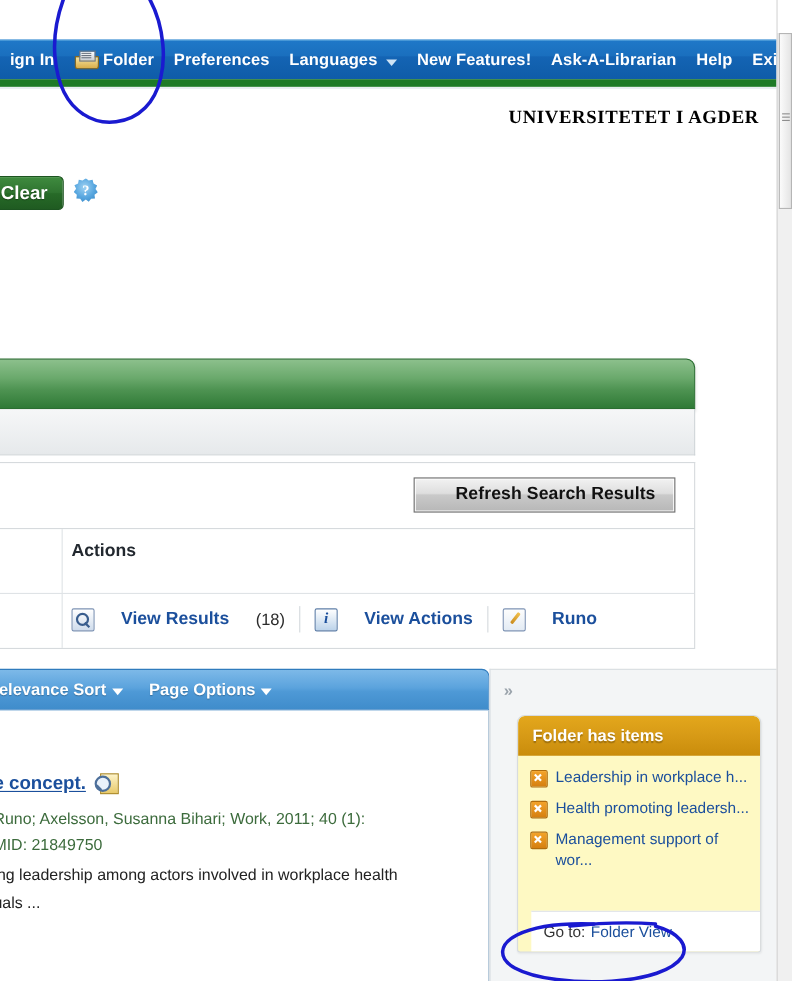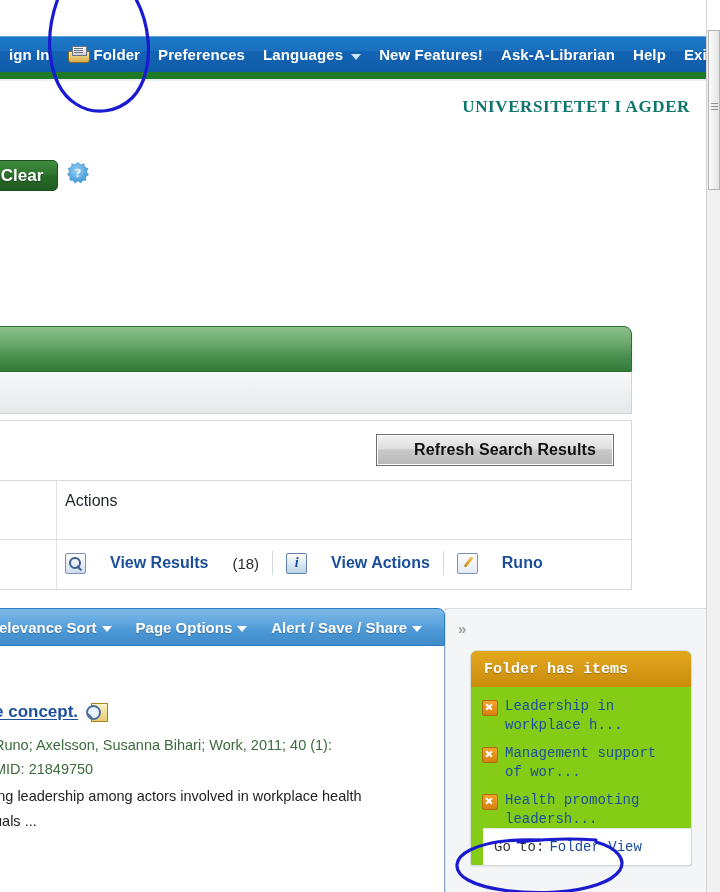--- a/index.html
+++ b/index.html
@@ -102,21 +102,21 @@
   }
 
   
   .brand {
     position: absolute;
     right: 30px; top: 97px;
     font-family: "Liberation Serif", serif;
     font-size: 17px;
     font-weight: bold;
     letter-spacing: .6px;
-    color: #0f766e;
+    color: #000000;
     white-space: nowrap;
   }
 
   
   .clear-btn {
     position: absolute;
     left: -28px; top: 160px;
     width: 86px; height: 31px;
     background: linear-gradient(to bottom, #3f8b3f 0%, #2f7430 48%, #276a28 52%, #1f5b21 100%);
     border-radius: 5px;
@@ -211,21 +211,21 @@
     width: 1px; background: #dfe3e6;
   }
   .actions-table .row-divider {
     position: absolute;
     left: 0; right: 0; top: 58px;
     height: 1px; background: #dfe3e6;
   }
   .actions-head {
     position: absolute;
     left: 74px; top: 11px;
-    font-size: 16px; font-weight: normal; color: #22282f;
+    font-size: 16px; font-weight: bold; color: #22282f;
   }
   .actions-row {
     position: absolute;
     left: 74px; top: 70px;
     display: flex; align-items: center;
     gap: 0px;
   }
   .act {
     display: flex; align-items: center; gap: 24px;
     font-size: 16px; font-weight: bold; color: #1b4f9c;
@@ -380,27 +380,26 @@
   .collapse-arrows {
     position: absolute;
     left: 458px; top: 620px;
     font-size: 15px; color: #9aa3ab; font-weight: bold;
     letter-spacing: -2px;
   }
   .folder-card {
     position: absolute;
     left: 470px; top: 650px;
     width: 222px; height: 216px;
-    background: #84cc16;
+    background: #fef9c3;
     border: 1px solid #d7dbdf;
     border-radius: 7px 7px 3px 3px;
     box-sizing: border-box;
     box-shadow: 0 1px 2px rgba(0,0,0,.06);
     overflow: hidden;
-    font-family: Liberation Mono, monospace;
   }
   .folder-card-head {
     height: 36px;
     background: linear-gradient(to bottom, #e3a71c 0%, #d79a16 50%, #c98c0c 100%);
     border-radius: 6px 6px 0 0;
     display: flex; align-items: center;
     padding-left: 13px;
     color: #ffffff; font-size: 15px; font-weight: bold;
     text-shadow: 0 1px 1px rgba(0,0,0,.25);
   }
@@ -570,24 +569,20 @@
 
   <div class="blue-toolbar">
     <div class="tb-item">
       <span>elevance Sort</span>
       <span class="chev"></span>
     </div>
     <div class="tb-item">
       <span>Page Options</span>
       <span class="chev"></span>
     </div>
-    <div class="tb-item">
-      <span>Alert / Save / Share</span>
-      <span class="chev"></span>
-    </div>
   </div>
 
   <div class="result-panel"></div>
   <div class="res-title">
     <span class="ttxt">e concept.</span>
     <span class="preview-icon">
       <span class="sheet"></span>
         <span class="lens"></span>
         <span class="handle"></span>
     </span>
@@ -606,25 +601,25 @@
 
   <div class="folder-card">
     <div class="folder-card-head">Folder has items</div>
     <div class="folder-list">
       <div class="folder-li">
         <span class="x-icon"></span>
         <span class="lbl">Leadership in workplace h...</span>
       </div>
       <div class="folder-li">
         <span class="x-icon"></span>
-        <span class="lbl">Management support of wor...</span>
+        <span class="lbl">Health promoting leadersh...</span>
       </div>
       <div class="folder-li">
         <span class="x-icon"></span>
-        <span class="lbl">Health promoting leadersh...</span>
+        <span class="lbl">Management support of wor...</span>
       </div>
     </div>
     <div class="folder-foot">
       <span>Go to:</span>
       <span class="lnk">Folder View</span>
     </div>
   </div>
 
   <div class="scrollbar">
     <div class="track-top"></div>

